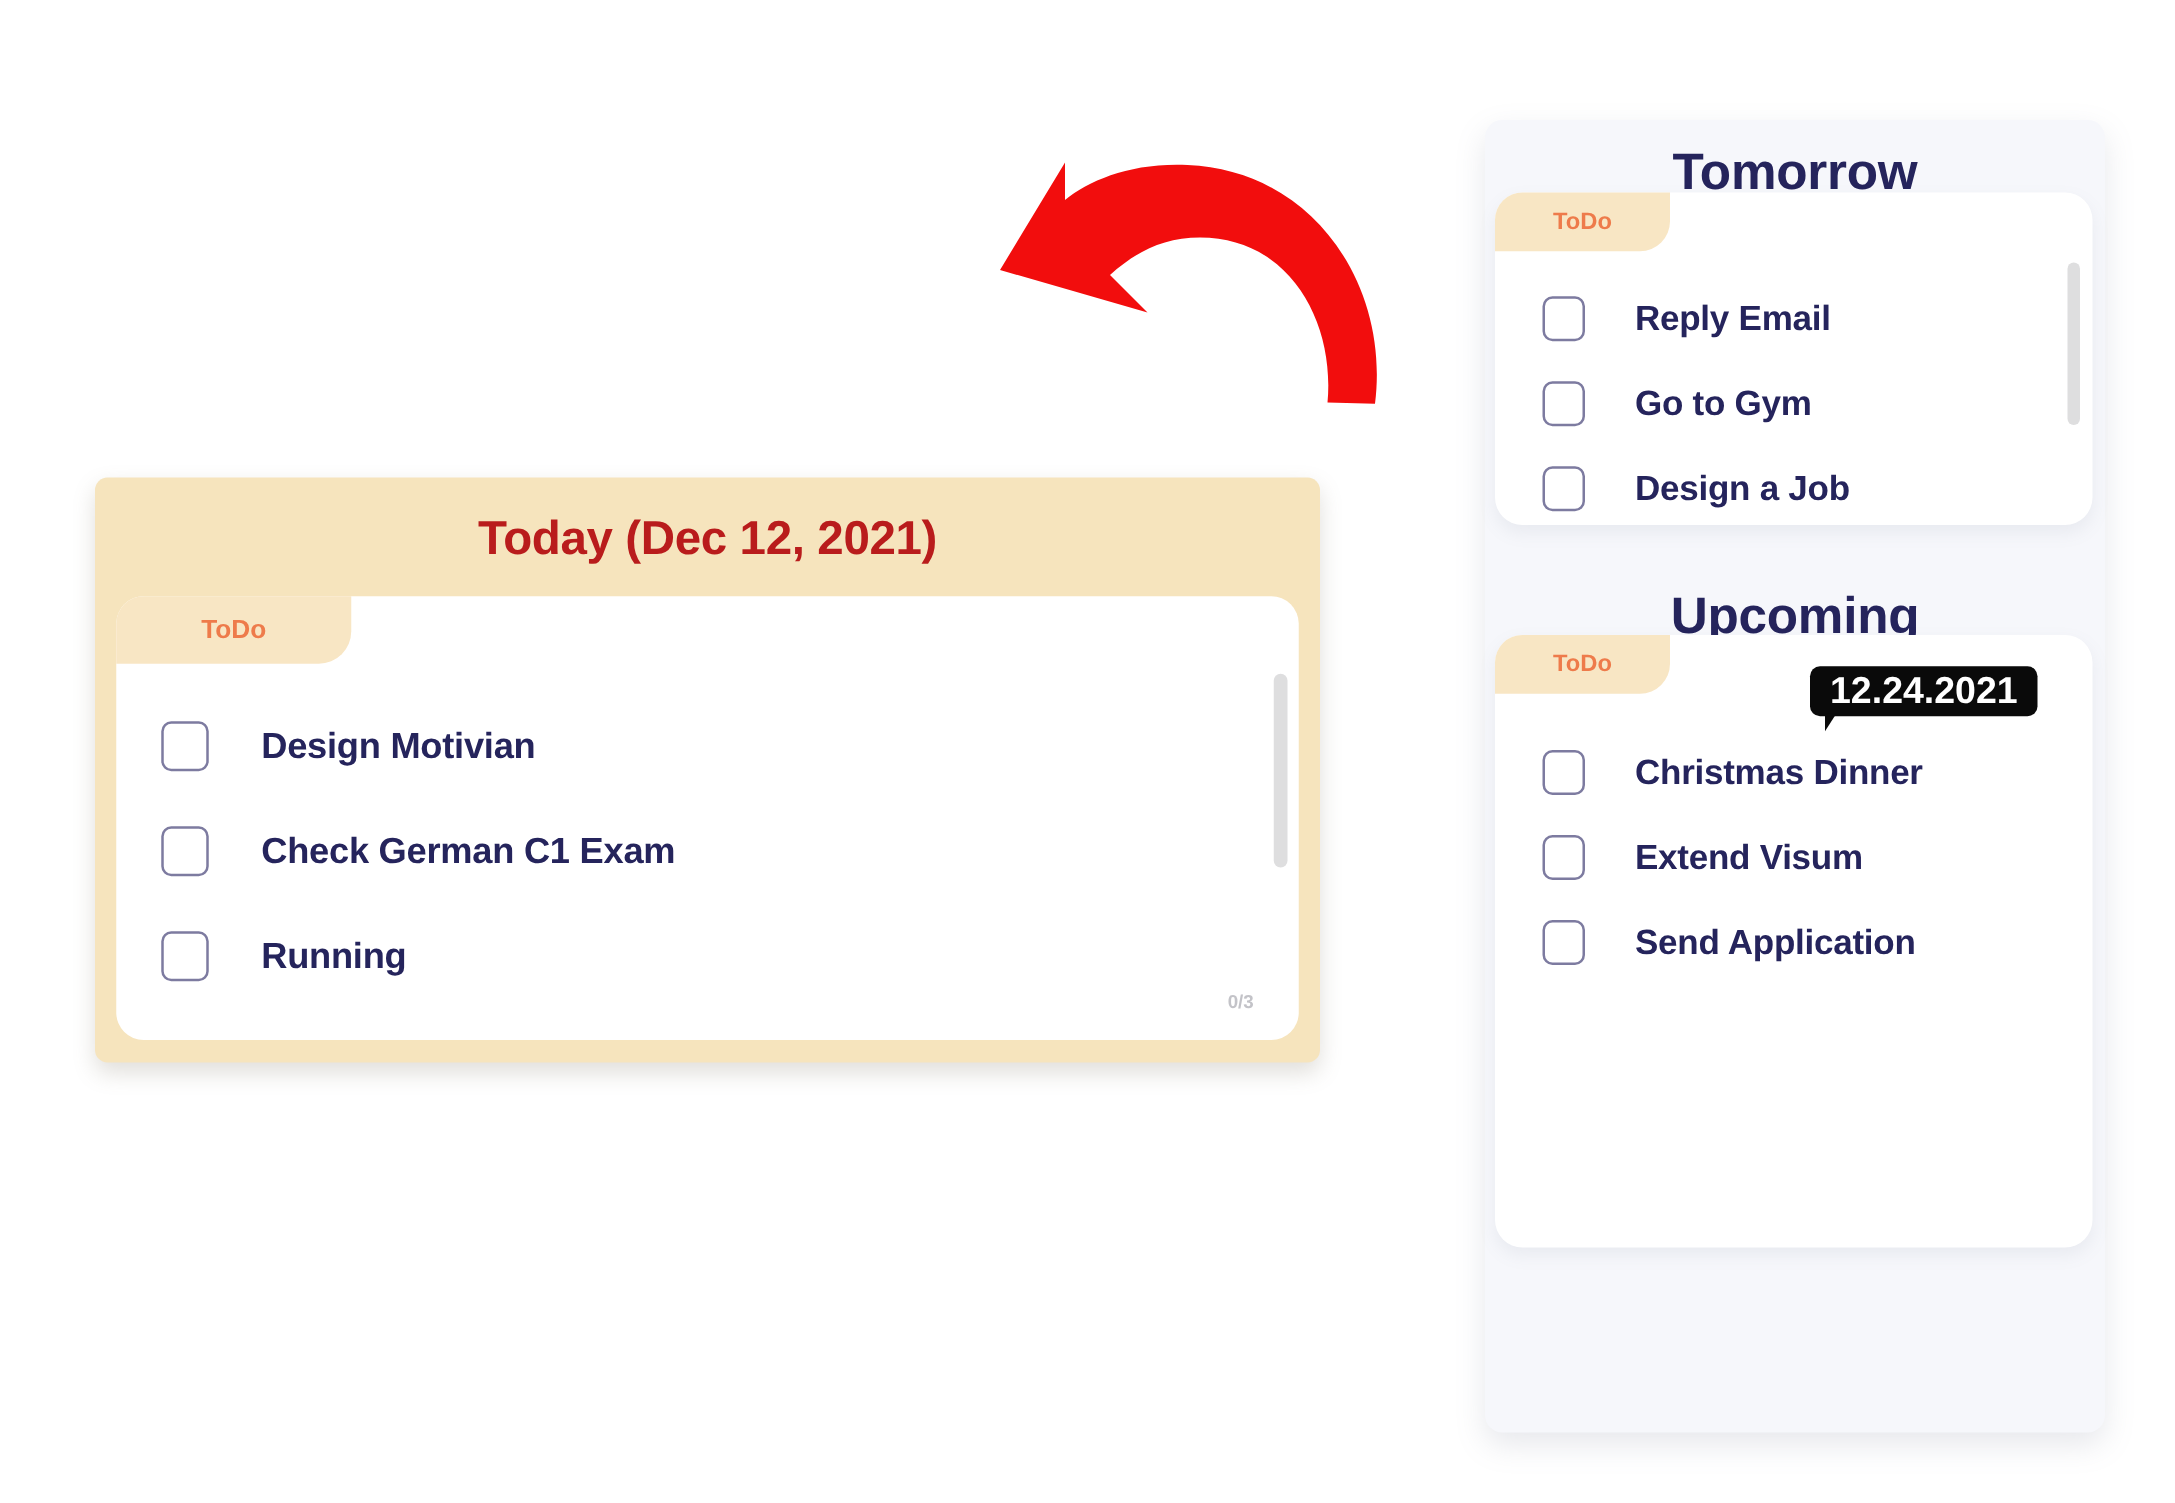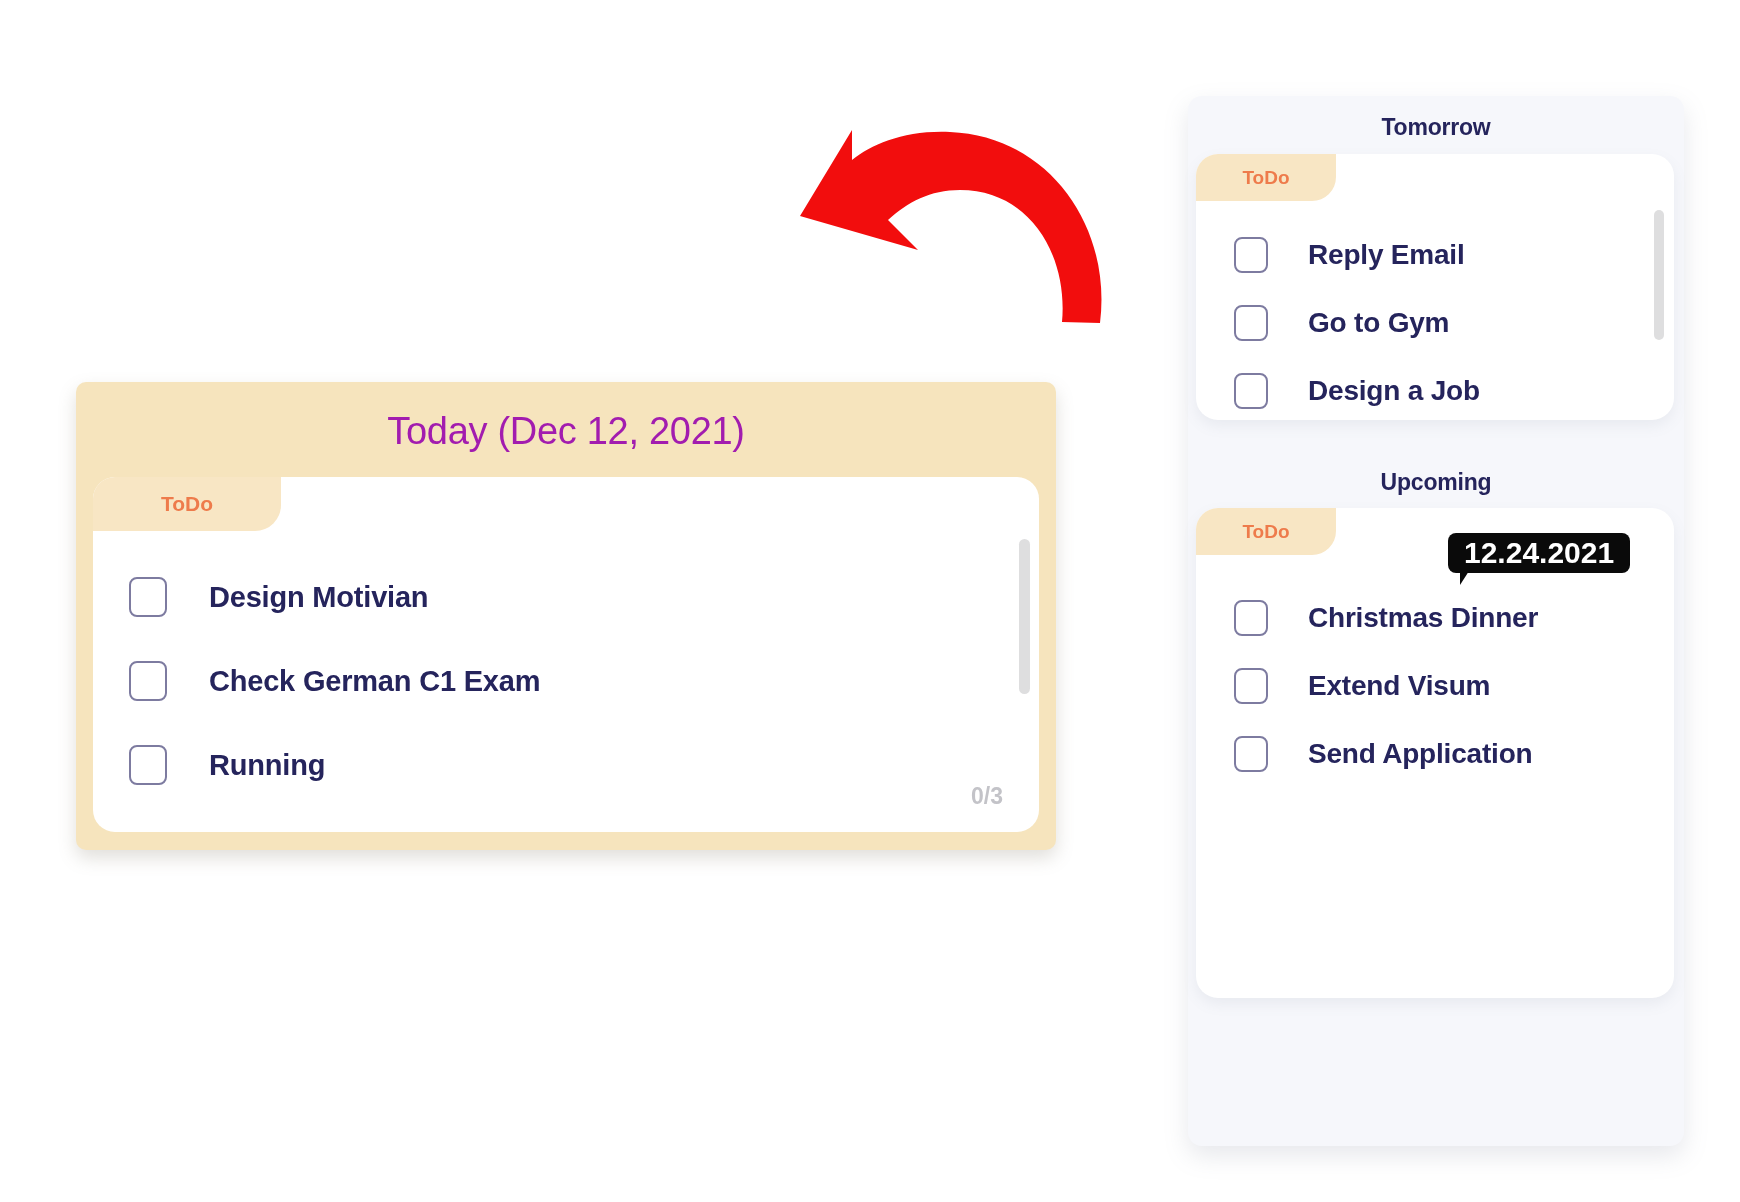--- a/index.html
+++ b/index.html
@@ -37,22 +37,22 @@
     border-radius: 10px;
     box-shadow: 0 8px 18px rgba(120,110,90,0.22);
   }
   #today-title {
     position: absolute;
     top: 28px;
     left: 0;
     width: 100%;
     text-align: center;
     font-size: 38px;
-    font-weight: 400;
-    color: #a21caf;
+    font-weight: 700;
+    color: #b91c1c;
     letter-spacing: -0.3px;
   }
   #today-inner {
     position: absolute;
     left: 17px;
     top: 95px;
     right: 17px;
     bottom: 18px;
     background: #ffffff;
     border-radius: 22px;
@@ -104,21 +104,21 @@
     margin-left: 42px;
     font-size: 29px;
     font-weight: 700;
     color: #25245c;
     letter-spacing: -0.2px;
   }
   #today-counter {
     position: absolute;
     right: 36px;
     bottom: 22px;
-    font-size: 23px;
+    font-size: 15px;
     font-weight: 600;
     color: #c3c3c8;
   }
   #today-scrollbar {
     position: absolute;
     right: 9px;
     top: 62px;
     width: 11px;
     height: 155px;
     border-radius: 6px;
@@ -134,21 +134,21 @@
     height: 1050px;
     background: #f6f7fb;
     border-radius: 14px;
     box-shadow: 0 10px 24px rgba(120,125,150,0.18);
   }
   .panel-heading {
     position: absolute;
     left: 0;
     width: 100%;
     text-align: center;
-    font-size: 23px;
+    font-size: 41px;
     font-weight: 700;
     color: #25245c;
     letter-spacing: -0.2px;
   }
   #tomorrow-heading { top: 18px; }
   #upcoming-heading { top: 373px; }
 
   .sub-card {
     position: absolute;
     left: 8px;

